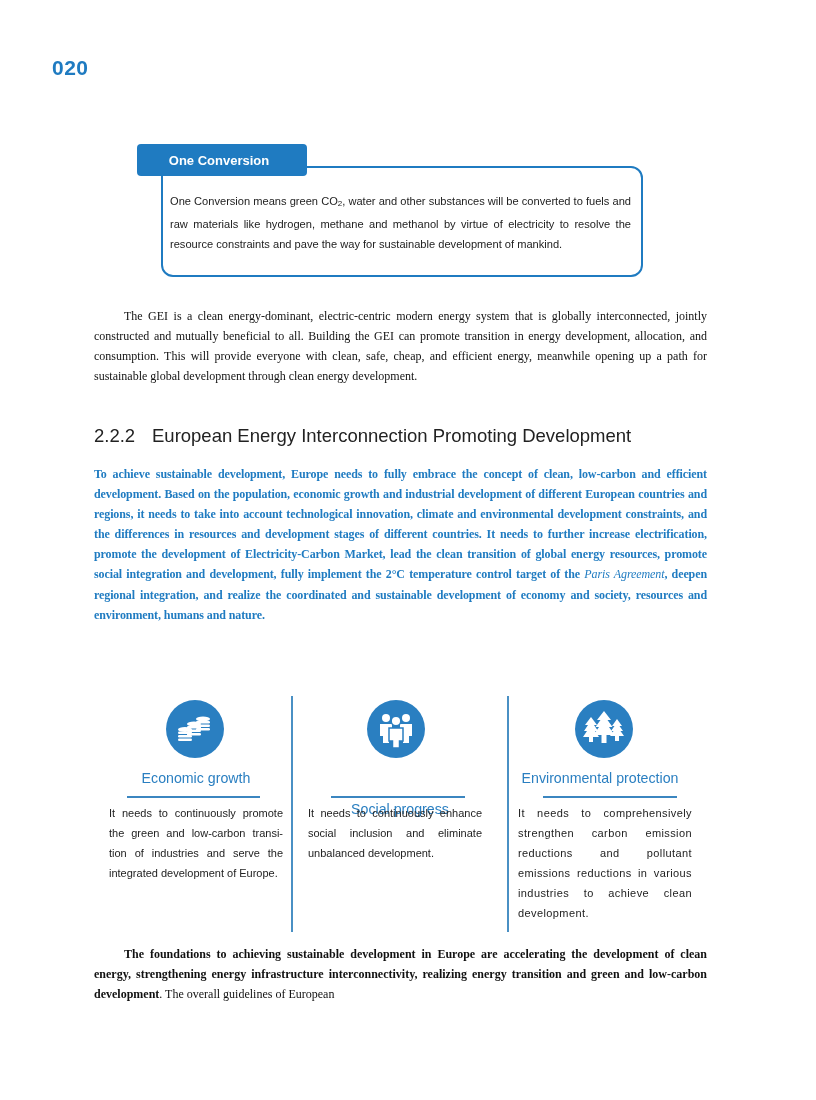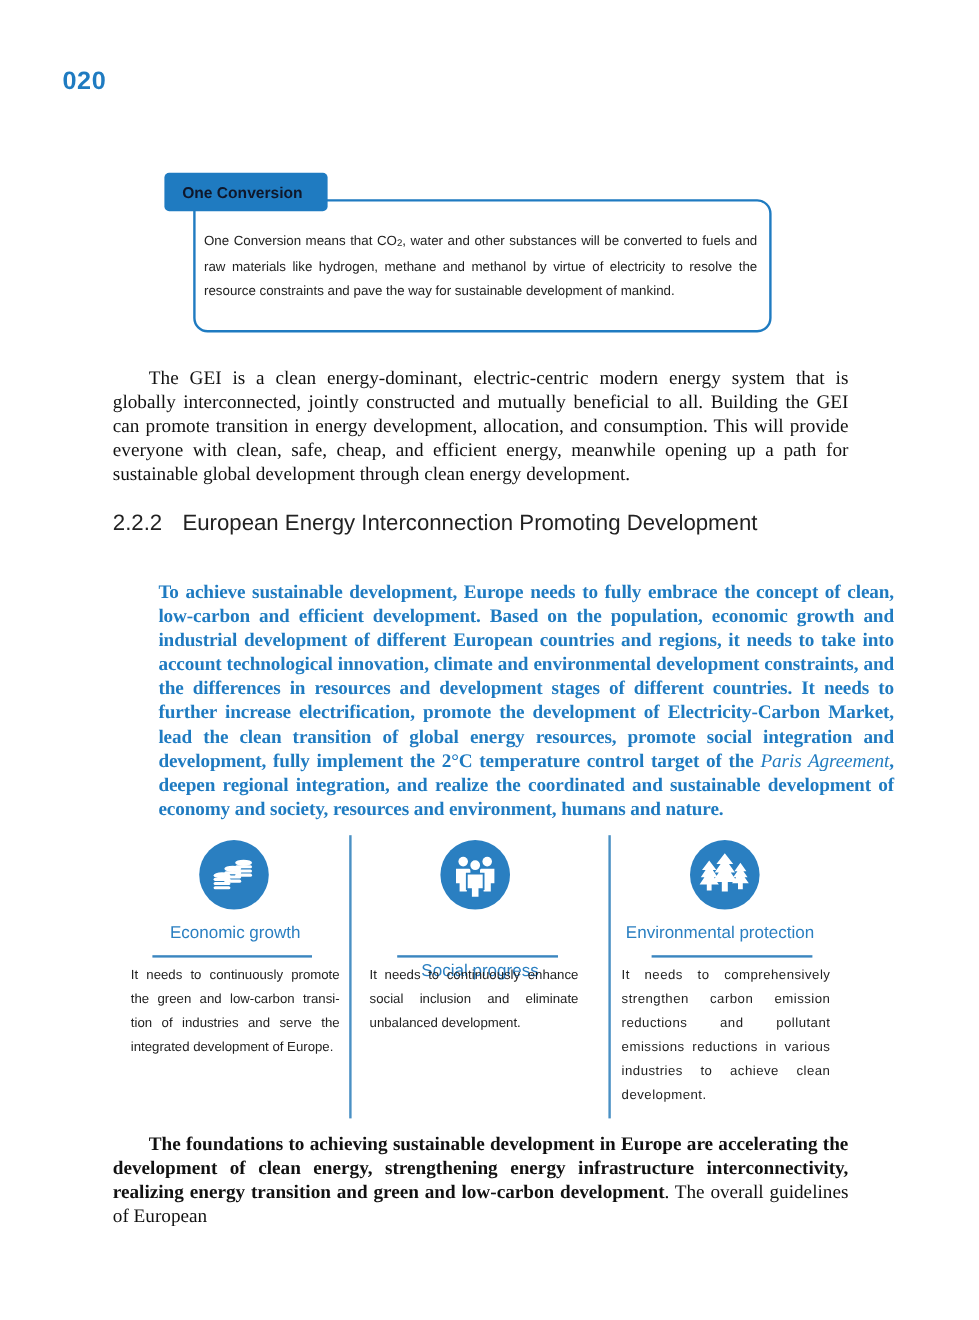--- a/index.html
+++ b/index.html
@@ -4,54 +4,54 @@
 <style>
   html, body { margin: 0; padding: 0; background: #ffffff; }
   body { width: 816px; height: 1100px; position: relative; overflow: hidden; }
   .page-num {
     position: absolute; left: 52px; top: 56px;
     font-family: "Liberation Sans", sans-serif; font-weight: bold;
     font-size: 21px; color: #1f7bc1; letter-spacing: 0.5px; text-align: center;
   }
   
   .callout-tab {
-    position: absolute; left: 137px; top: 144px; width: 136px; height: 32px;
-    background: #1f7bc1; border-radius: 4px; color: #0f172a;
+    position: absolute; left: 137px; top: 144px; width: 170px; height: 32px;
+    background: #1f7bc1; border-radius: 4px; color: #ffffff;
     font-family: "Liberation Sans", sans-serif; font-weight: bold; font-size: 13px;
     display: flex; align-items: center; justify-content: center; z-index: 2;
     box-sizing: border-box; padding-right: 6px;
   }
   .callout-box {
     position: absolute; left: 161px; top: 166px; width: 482px; height: 111px;
     border: 2px solid #1f7bc1; border-radius: 12px; box-sizing: border-box;
     border-top-left-radius: 0;
   }
   .callout-text {
     position: absolute; left: 170px; top: 191px; width: 461px;
     font-family: "Liberation Sans", sans-serif; font-size: 11.1px; line-height: 20px;
     color: #222; text-align: justify; text-align-last: left;
   }
   .callout-text sub { font-size: 8px; vertical-align: -1px; }
   
   .para {
     position: absolute; left: 94px; width: 613px;
-    font-family: "Liberation Serif", serif; font-size: 16px; line-height: 20.1px;
+    font-family: "Liberation Serif", serif; font-size: 12px; line-height: 20.1px;
     color: #111; text-align: justify;
   }
   .para .indent { display: inline-block; width: 30px; }
   .p1 { top: 306px; }
   .heading {
     position: absolute; left: 94px; top: 424px; width: 620px;
     font-family: "Liberation Sans", sans-serif; font-size: 18.5px; line-height: 24px;
     color: #222;
   }
   .heading .num { display: inline-block; width: 58px; }
   .heading .line2 { display: block; padding-left: 58px; }
   .p-blue {
-    top: 484px; color: #1f7bc1; font-weight: bold; letter-spacing: -0.1px; margin-left: 38px;
+    top: 464px; color: #1f7bc1; font-weight: bold; letter-spacing: -0.1px;
   }
   .p-blue i { font-weight: normal; }
   .divider {
     position: absolute; top: 696px; width: 2px; height: 236px; background: #4a90c4;
   }
   .icon-circle {
     position: absolute; width: 58px; height: 58px; border-radius: 50%;
     background: #2a7fc1; top: 700px;
     display: flex; align-items: center; justify-content: center;
   }
@@ -71,21 +71,21 @@
   .p-last { top: 944px; }
   .p-last b { font-weight: bold; }
 </style>
 </head>
 <body>
 
 <div class="page-num">020</div>
 
 <div class="callout-tab">One Conversion</div>
 <div class="callout-box"></div>
-<div class="callout-text"><span>One Conversion means that CO</span><sub>2</sub><span>, water and other substances will be converted to fuels and raw materials like hydrogen, methane and methanol by virtue of electricity to resolve the resource constraints and pave the way for sustainable development of mankind.</span></div>
+<div class="callout-text"><span>One Conversion means green CO</span><sub>2</sub><span>, water and other substances will be converted to fuels and raw materials like hydrogen, methane and methanol by virtue of electricity to resolve the resource constraints and pave the way for sustainable development of mankind.</span></div>
 
 <div class="para p1"><span class="indent"></span><span>The GEI is a clean energy-dominant, electric-centric modern energy system that is globally interconnected, jointly constructed and mutually beneficial to all. Building the GEI can promote transition in energy development, allocation, and consumption. This will provide everyone with clean, safe, cheap, and efficient energy, meanwhile opening up a path for sustainable global development through clean energy development.</span></div>
 
 <div class="heading"><span class="num">2.2.2</span><span>European Energy Interconnection Promoting Development</span></div>
 
 <div class="para p-blue"><span>To achieve sustainable development, Europe needs to fully embrace the concept of clean, low-carbon and efficient development. Based on the population, economic growth and industrial development of different European countries and regions, it needs to take into account technological innovation, climate and environmental development constraints, and the differences in resources and development stages of different countries. It needs to further increase electrification, promote the development of Electricity-Carbon Market, lead the clean transition of global energy resources, promote social integration and development, fully implement the 2°C temperature control target of the </span><i>Paris Agreement</i><span>, deepen regional integration, and realize the coordinated and sustainable development of economy and society, resources and environment, humans and nature.</span></div>
 
 <div class="divider" style="left:291px;"></div>
 <div class="divider" style="left:507px;"></div>
 

